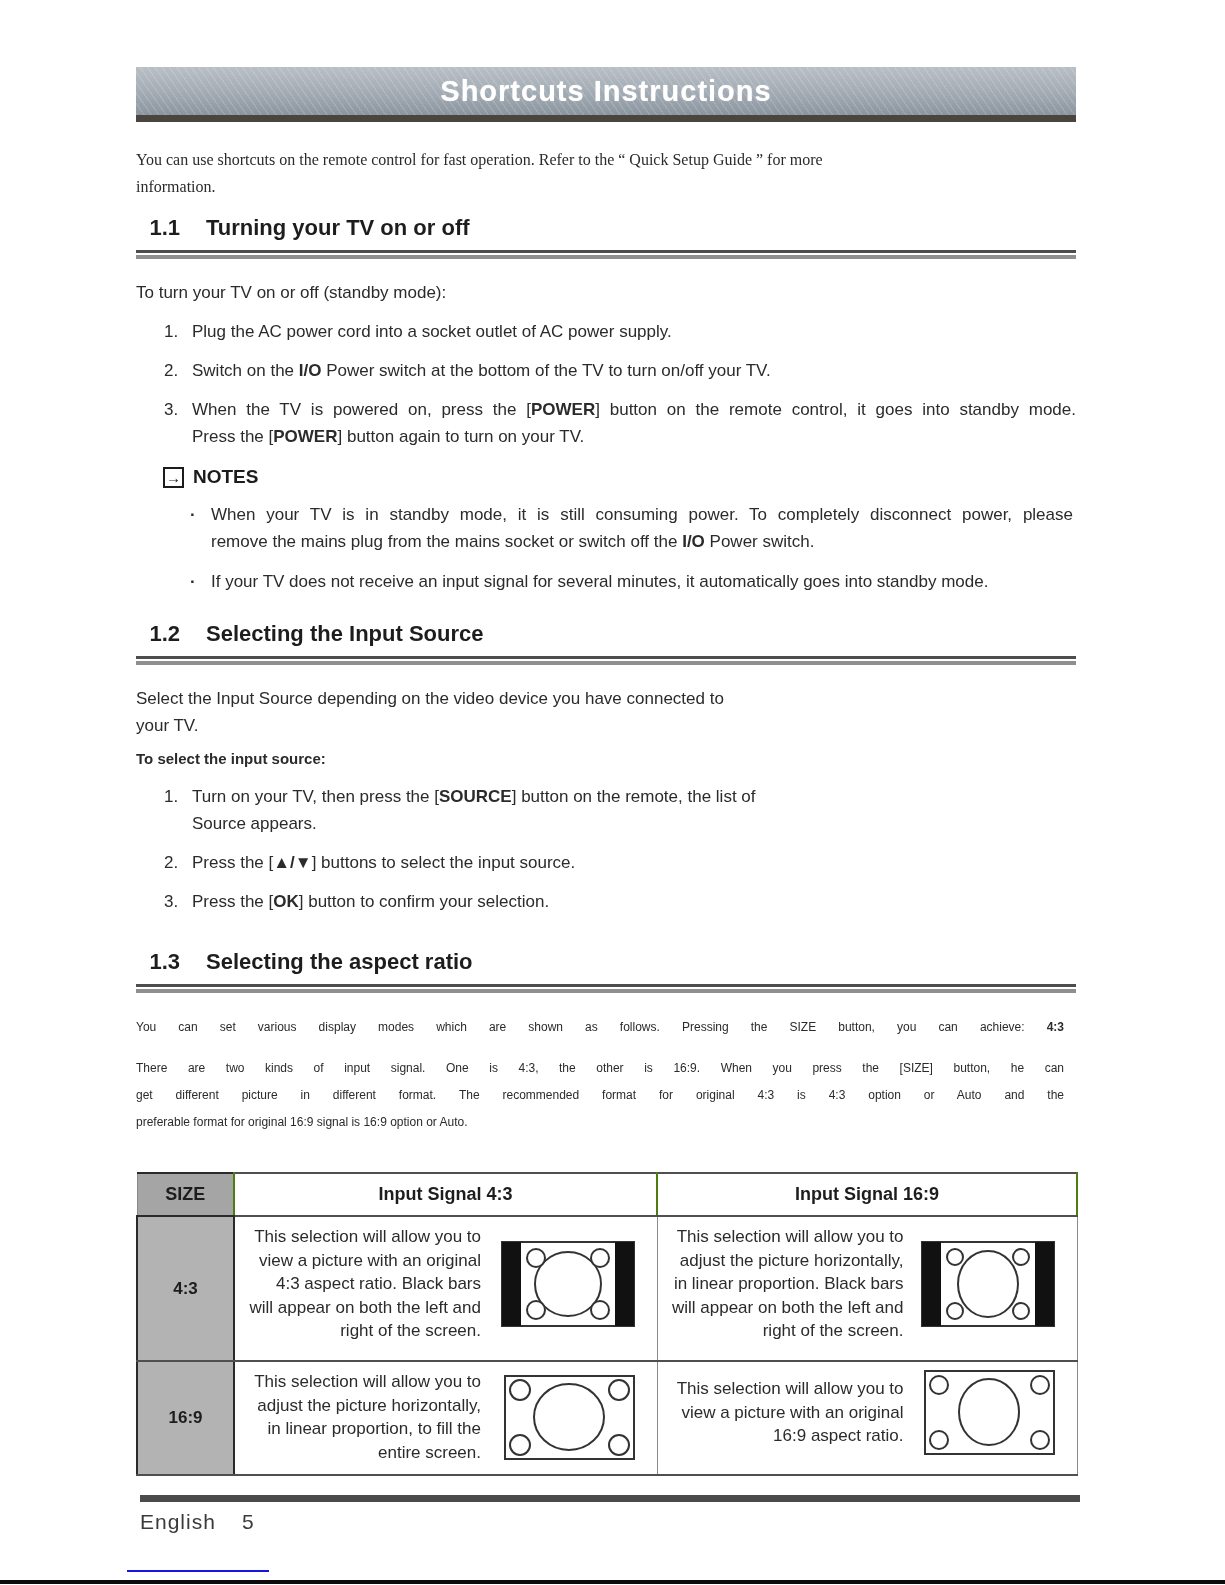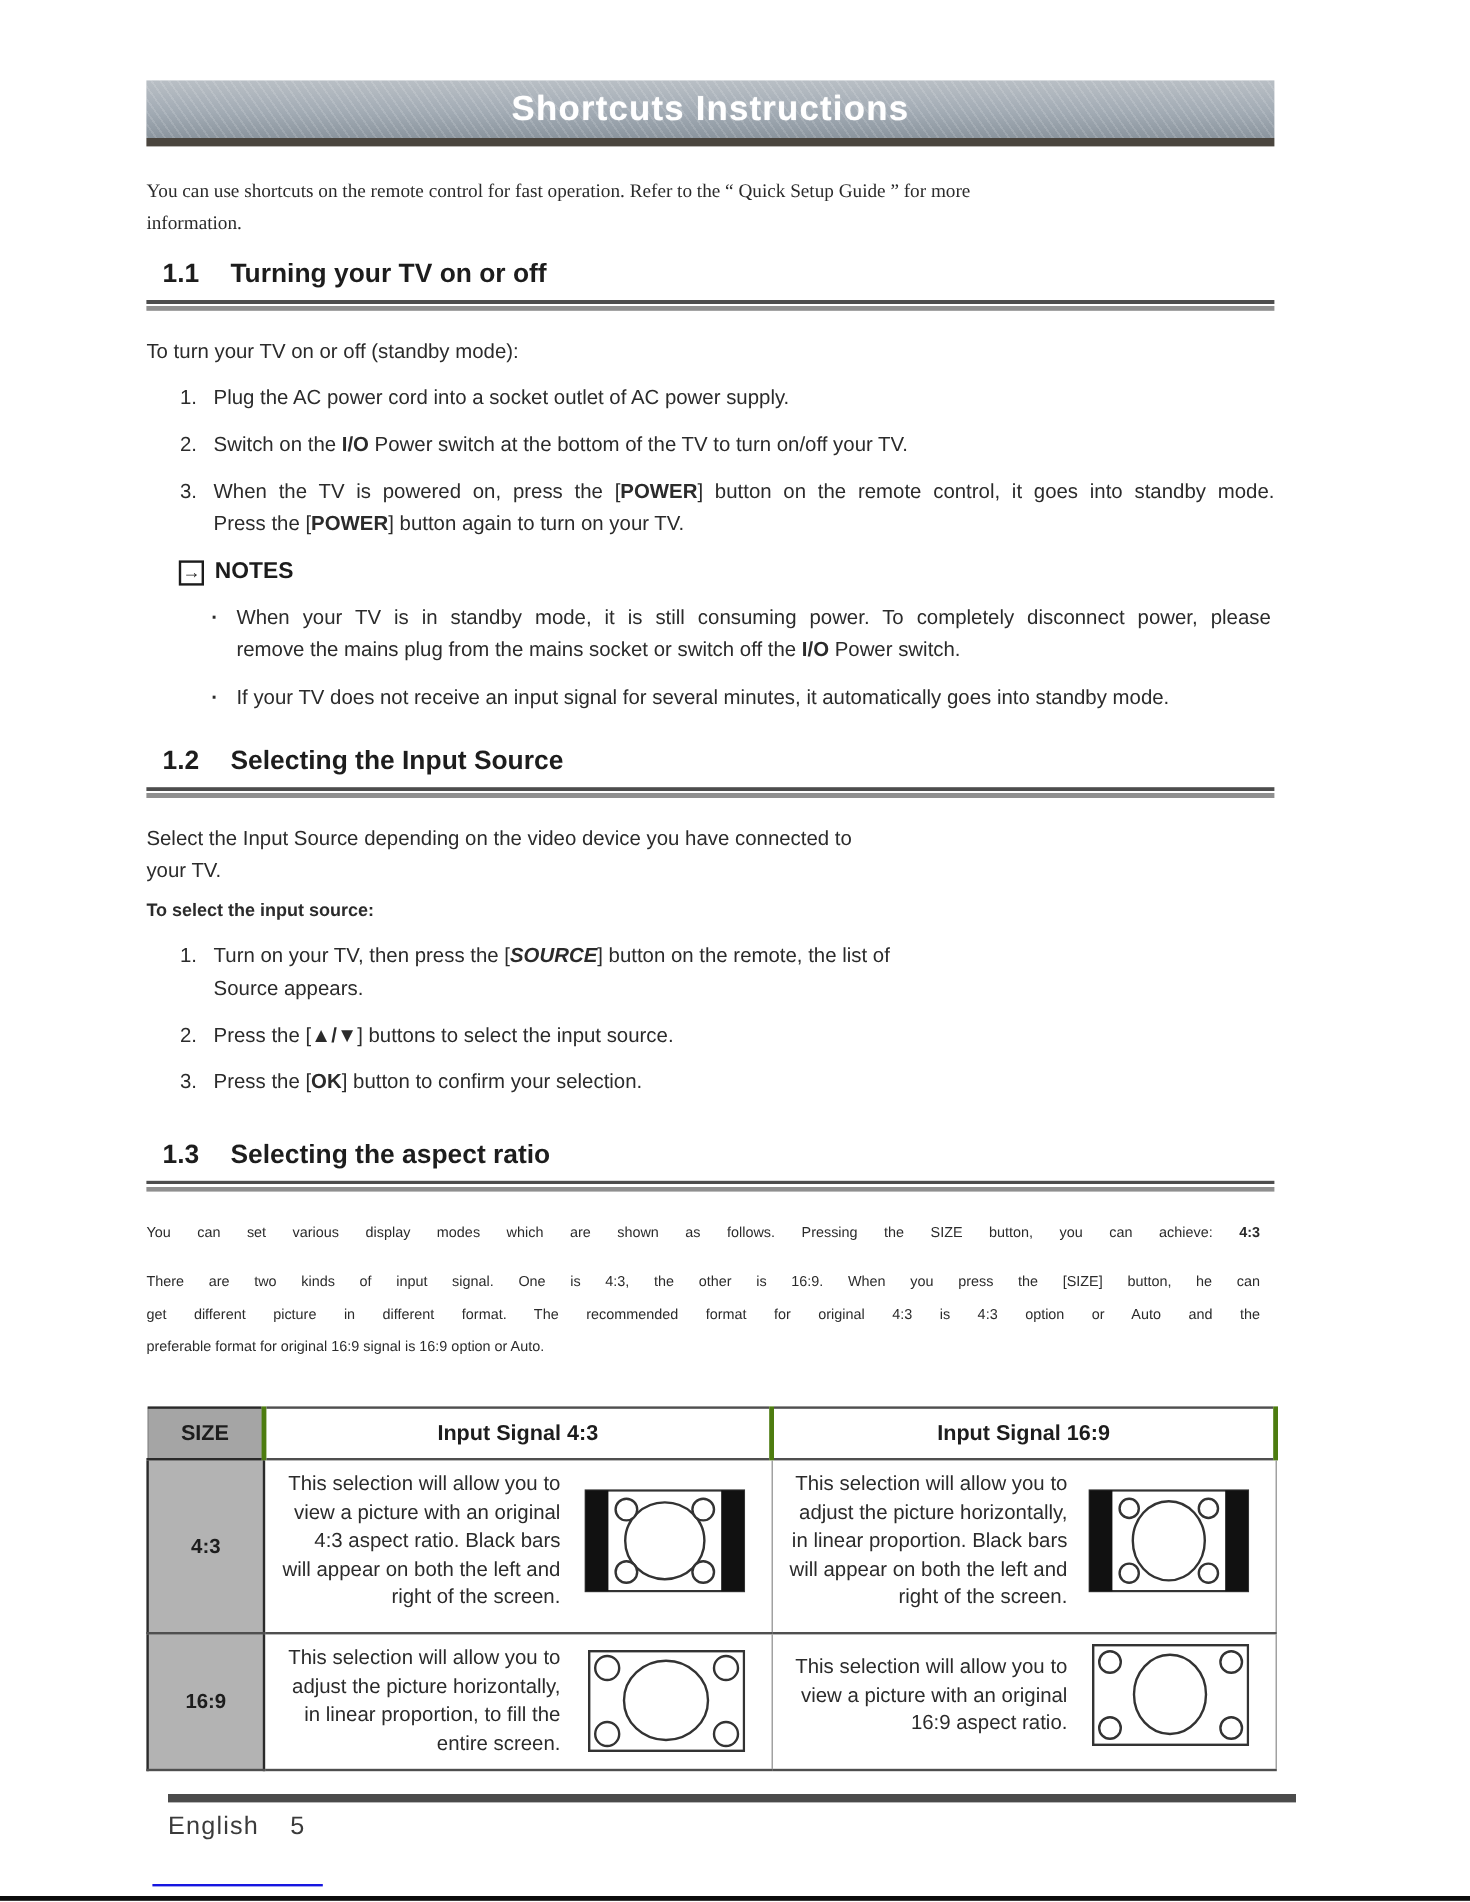--- a/index.html
+++ b/index.html
@@ -4,21 +4,21 @@
 <style>
   html,body { margin:0; padding:0; background:#ffffff; }
   .page {
     position:relative;
     width:1225px; height:1585px;
     background:#ffffff;
     font-family:"Liberation Sans", sans-serif;
     color:#2b2b2b;
     overflow:hidden;
   }
-  .content { position:absolute; left:122px; top:0; width:940px; }
+  .content { position:absolute; left:136px; top:0; width:940px; }
 
   
   .banner {
     margin-top:67px; height:48px; width:940px;
     background:
       repeating-linear-gradient(55deg, rgba(255,255,255,0.13) 0px, rgba(255,255,255,0.13) 1.5px, rgba(255,255,255,0) 1.5px, rgba(255,255,255,0) 6px),
       linear-gradient(180deg,#b9bfc5 0%, #a2abb4 55%, #8b959e 100%);
     display:flex; align-items:center; justify-content:center;
   }
   .banner-title {
@@ -64,21 +64,21 @@
   .narrow-lead { width:665px; }
 
   
   .aspect-table { border-collapse:collapse; margin-top:36px; width:940px; table-layout:fixed; }
   .aspect-table col.c-size { width:97px; }
   .aspect-table col.c-43   { width:423px; }
   .aspect-table col.c-169  { width:420px; }
   .aspect-table tr { }
   .aspect-table th, .aspect-table td { border-top:2px solid #4f4f4f; border-bottom:2px solid #4f4f4f; }
   .aspect-table th.hdr { font-size:18px; font-weight:bold; text-align:center; height:39px;
-                         border-left:1px solid #8a8a8a; border-right:4px solid #4d7c0f; color:#1d1d1d; }
+                         border-left:1px solid #8a8a8a; border-right:2px solid #4d7c0f; color:#1d1d1d; }
   .aspect-table .size-hdr { background:#a5a5a5; border:2px solid #2a2a2a; }
   .aspect-table .size-cell {
     background:#b3b3b3; border-left:2px solid #2a2a2a; border-right:2px solid #2a2a2a;
     font-weight:bold; font-size:17px; text-align:center; vertical-align:middle; color:#1d1d1d;
   }
   .aspect-table td.cell { vertical-align:top; padding:8px 10px 6px 14px;
                           border-left:1px solid #8a8a8a; border-right:1px solid #8a8a8a; }
   .cellwrap { display:flex; align-items:center; }
   .celltext { width:232px; font-size:17px; line-height:23.5px;text-align:right; }
   .cellicon { margin-left:auto; margin-right:12px; flex:none; }
@@ -162,21 +162,21 @@
 
     <div class="lead narrow-lead">
         <div><span>Select the Input Source depending on the video device you have connected to</span></div>
         <div><span>your TV.</span></div>
       </div>
     <div class="sub-lead">To select the input source:</div>
 
     <div class="step">
       <span class="step-num">1.</span>
       <span class="step-text narrow">
-          <div><span>Turn on your TV, then press the [</span><span style="font-weight: bold; font-style: italic;">SOURCE</span><span>] button on the remote, the list of</span></div>
+          <div><span>Turn on your TV, then press the [</span><span style="font-weight: bold;">SOURCE</span><span>] button on the remote, the list of</span></div>
           <div><span>Source  appears.</span></div>
         </span>
     </div>
     <div class="step">
       <span class="step-num">2.</span>
       <span class="step-text">
           <div><span>Press the [</span><span style="font-weight: bold;">▲/▼</span><span>] buttons to select the input source.</span></div>
         </span>
     </div>
     <div class="step">

